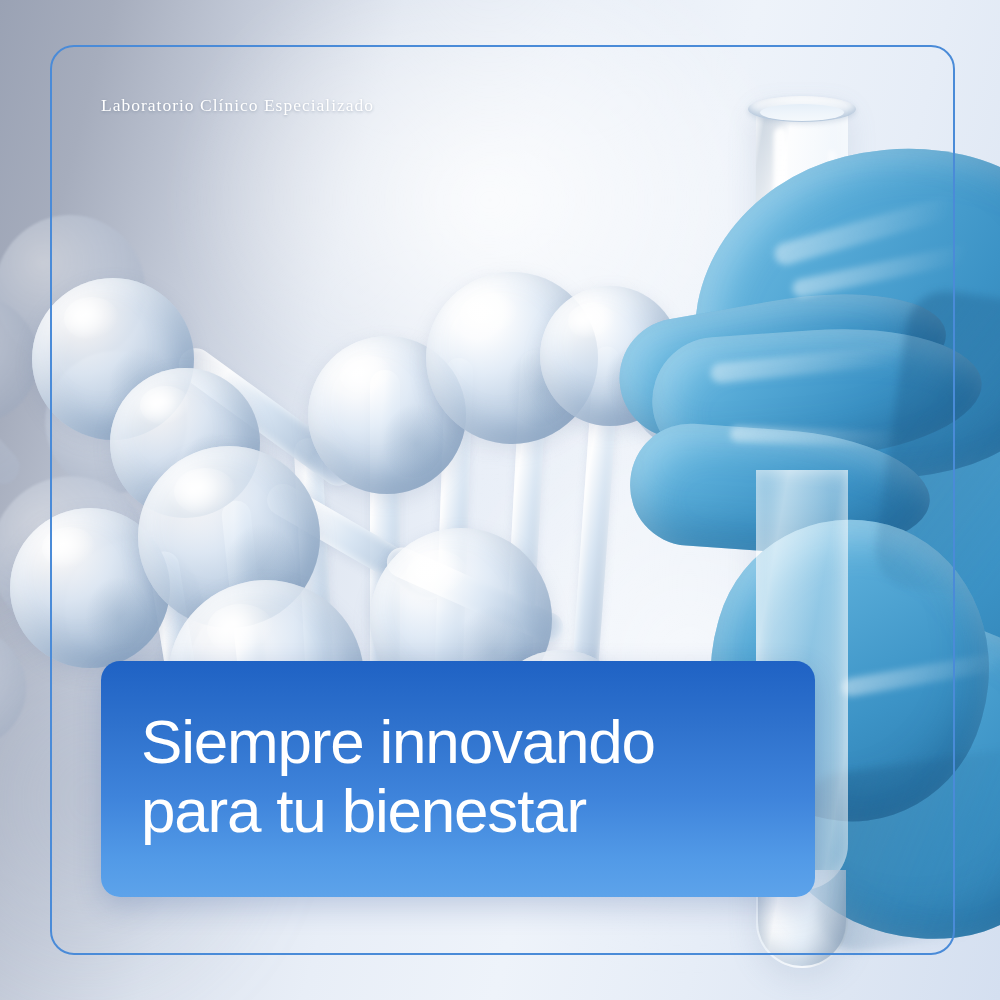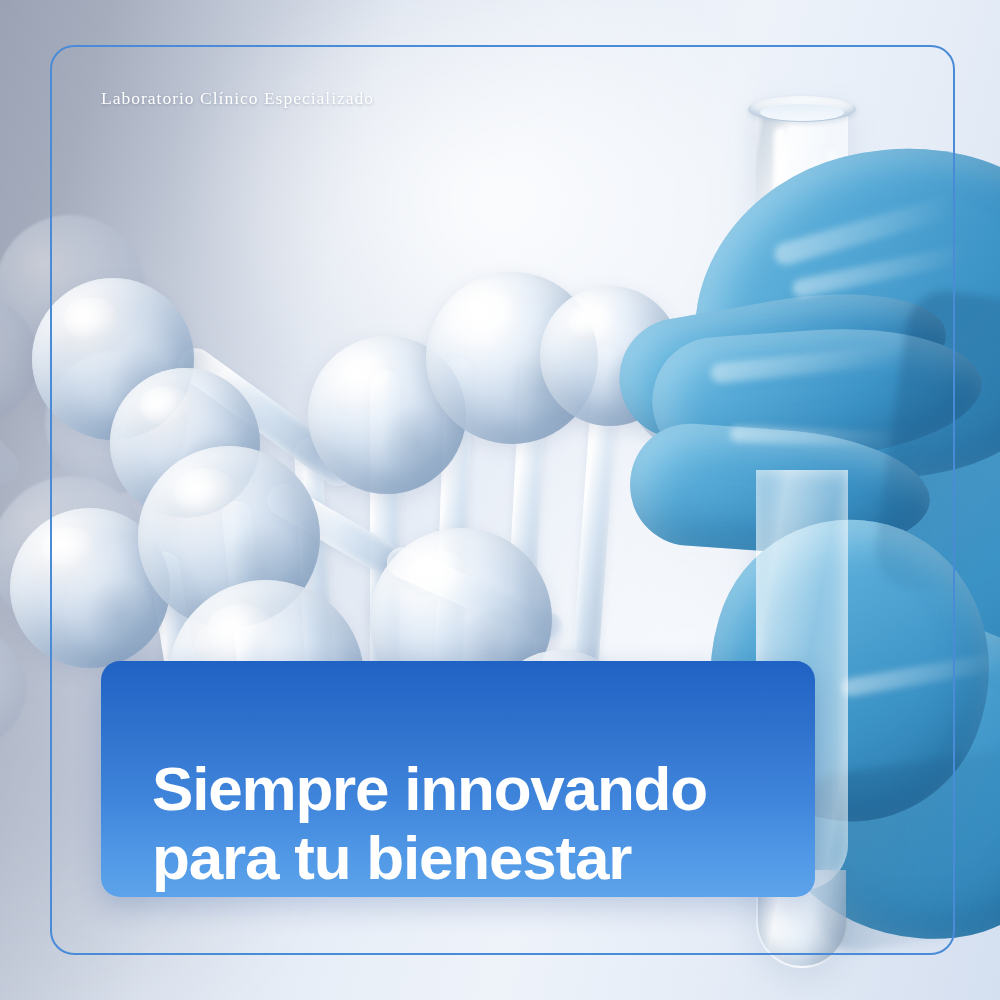--- a/index.html
+++ b/index.html
@@ -124,30 +124,30 @@
 
   
   .frame{position:absolute;left:50px;top:45px;width:905px;height:910px;
     border:2px solid #4a8bd8;border-radius:24px;box-sizing:border-box;pointer-events:none;}
 
   
   .logo{position:absolute;left:98px;top:88px;}
   .logo-word{font-family:"Liberation Serif",serif;color:#ffffff;font-size:50px;
     letter-spacing:11px;line-height:1;text-shadow:0 1px 3px rgba(60,80,110,.30);}
   .logo-sub{font-family:"Liberation Serif",serif;color:#ffffff;font-size:17.5px;
-    letter-spacing:1.0px;margin-left:3px;
+    letter-spacing:1.0px;margin-top:7px;margin-left:3px;
     text-shadow:0 1px 3px rgba(60,80,110,.32);}
 
   
   .banner{position:absolute;left:101px;top:661px;width:714px;height:236px;
     border-radius:19px;
     background:linear-gradient(180deg,#1f62c4 0%,#2f72cd 28%,#3f84db 58%,#529ae7 84%,#5da3ea 100%);
     box-shadow:0 10px 28px rgba(30,70,140,.22);}
-  .headline{position:absolute;left:51px;top:46px;color:#ffffff;font-weight:bold;
-    font-size:62px;line-height:69px;letter-spacing:-1.2px;white-space:pre-line;margin-top:47px;}
+  .headline{position:absolute;left:40px;top:46px;color:#ffffff;font-weight:normal;
+    font-size:62px;line-height:69px;letter-spacing:-1.2px;white-space:pre-line;}
 </style>
 </head>
 <body>
 
 <div class="poster">
 
   <div class="bloom bloom-a"></div>
   <div class="bloom bloom-b"></div>
   <div class="bloom bloom-c"></div>
 

